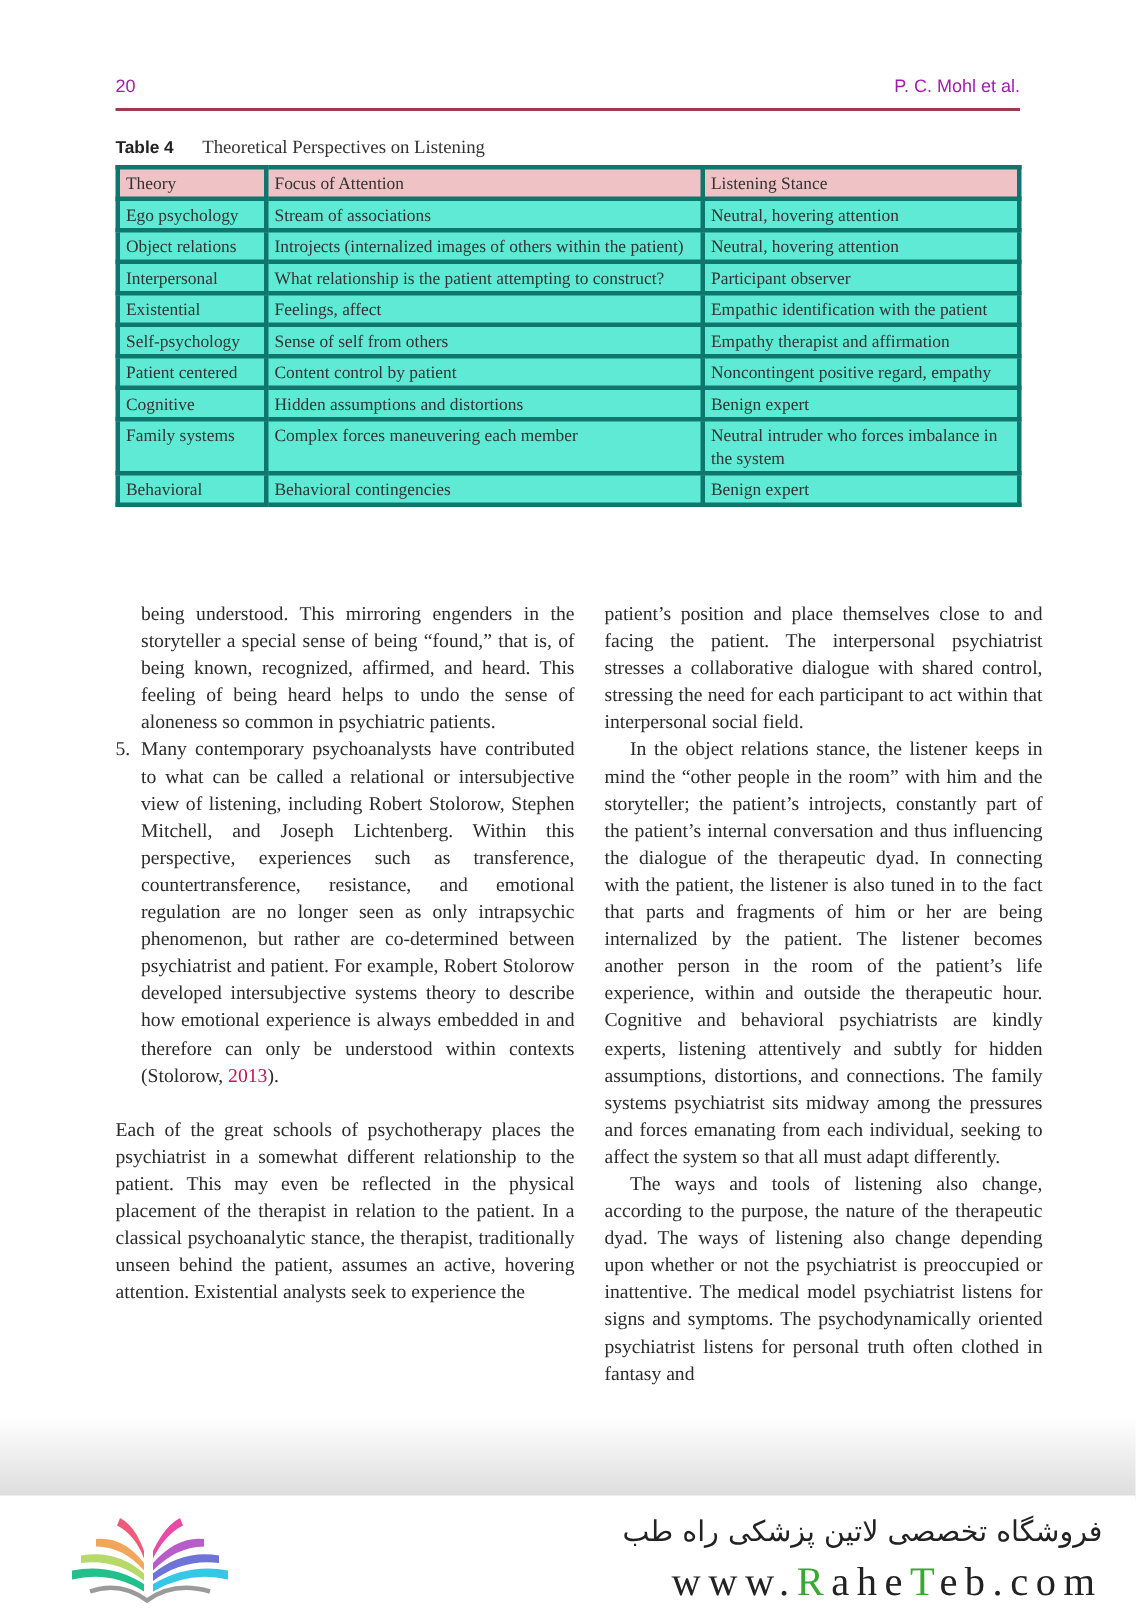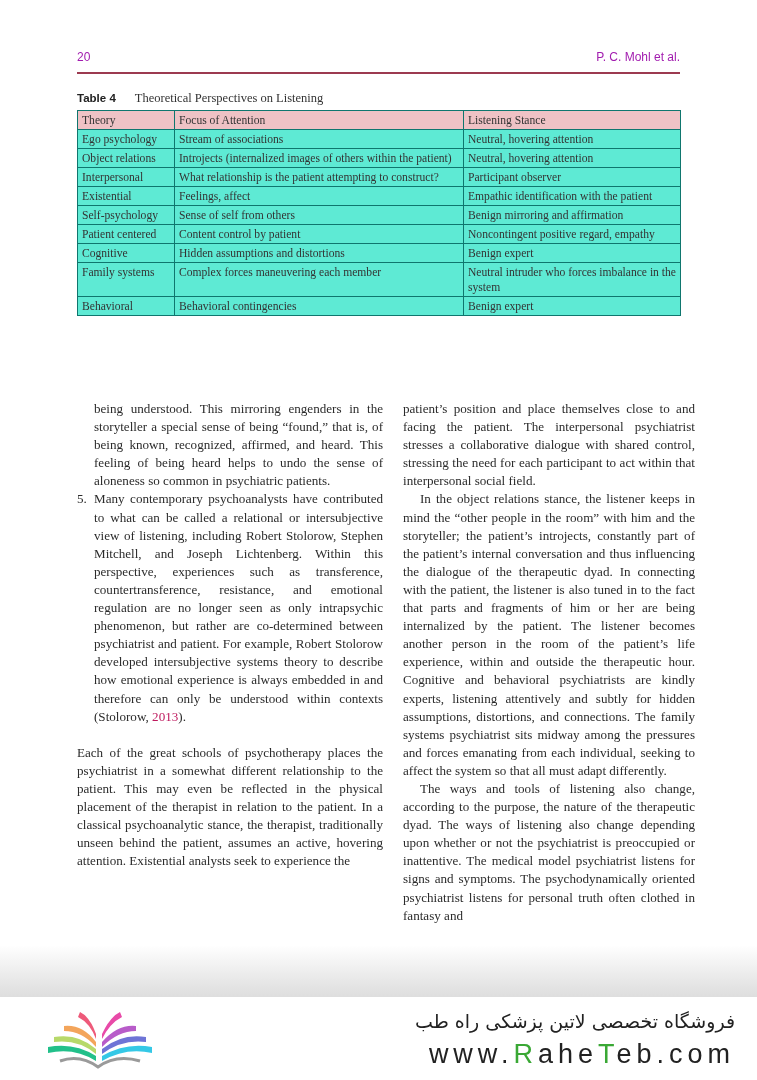--- a/index.html
+++ b/index.html
@@ -22,21 +22,21 @@
     position: absolute; left: 77px; top: 91px; font-size: 12.5px; color: #333;
   }
   .table-caption .lbl { font-family: "Liberation Sans", sans-serif; font-weight: bold; font-size: 11.5px; margin-right: 19px; color: #222; }
 
   table.persp {
     position: absolute; left: 77px; top: 110px; width: 604px;
     border-collapse: collapse; font-size: 11.6px; line-height: 15px; color: #333;
   }
   table.persp th, table.persp td {
     text-align: left; vertical-align: top; font-weight: normal;
-    padding: 2px 4px 1px 4px; border: 1px solid #0f766e;
+    padding: 2px 4px 1px 4px; border: 3px solid #0f766e;
   }
   table.persp th { background: #efc2c5; }
   table.persp td { background: #5eead4; }
   table.persp .c1 { width: 88px; }
   table.persp .c2 { width: 280px; }
 
   .col { position: absolute; top: 400px; width: 306px; font-size: 13.1px; line-height: 18.1px; text-align: justify; color: #2b2b2b; }
   .col.left { left: 77px; }
   .col.right { left: 403px; width: 292px; }
   .col p { margin: 0; }
@@ -45,21 +45,21 @@
   .listitem { padding-left: 17px; position: relative; }
   .listitem .num { position: absolute; left: 0; top: 0; }
   .gap { height: 18px; }
   .cite { color: #be185d; }
 
   .fade { position: absolute; left: 0; top: 945px; width: 757px; height: 55px;
     background: linear-gradient(to bottom, rgba(255,255,255,0) 0%, rgba(225,225,225,0.9) 75%, #dcdcdc 100%); }
   .banner { position: absolute; left: 0; top: 997px; width: 757px; height: 75px; background: #fff; }
   .banner .logo { position: absolute; left: 40px; top: 12px; width: 120px; height: 62px; }
   .banner .fa { position: absolute; right: 22px; top: 13px; font-family: "DejaVu Sans", sans-serif; font-size: 19px; color: #222; direction: rtl; }
-  .banner .url { position: absolute; right: 22px; top: 42px; font-family: Liberation Sans, sans-serif; font-size: 27px; letter-spacing: 5px; color: #222; }
+  .banner .url { position: absolute; right: 22px; top: 42px; font-family: Liberation Serif, serif; font-size: 27px; letter-spacing: 5px; color: #222; }
   .banner .url .g { color: #3aa835; }
 </style>
 </head>
 <body>
 
 <div class="page">
   <div class="running-head">
     <span class="pgnum">20</span>
     <span class="authors">P. C. Mohl et al.</span>
   </div>
@@ -94,21 +94,21 @@
           <td>Participant observer</td>
         </tr>
       <tr>
           <td>Existential</td>
           <td>Feelings, affect</td>
           <td>Empathic identification with the patient</td>
         </tr>
       <tr>
           <td>Self-psychology</td>
           <td>Sense of self from others</td>
-          <td>Benign mirroring and affirmation</td>
+          <td>Empathy therapist and affirmation</td>
         </tr>
       <tr>
           <td>Patient centered</td>
           <td>Content control by patient</td>
           <td>Noncontingent positive regard, empathy</td>
         </tr>
       <tr>
           <td>Cognitive</td>
           <td>Hidden assumptions and distortions</td>
           <td>Benign expert</td>

